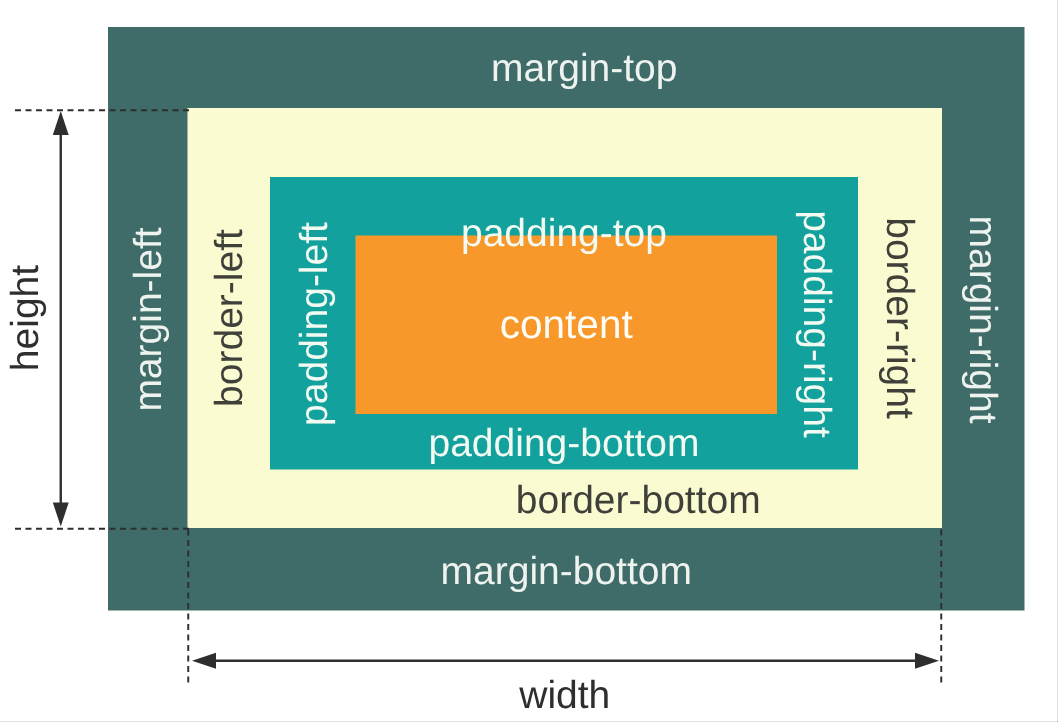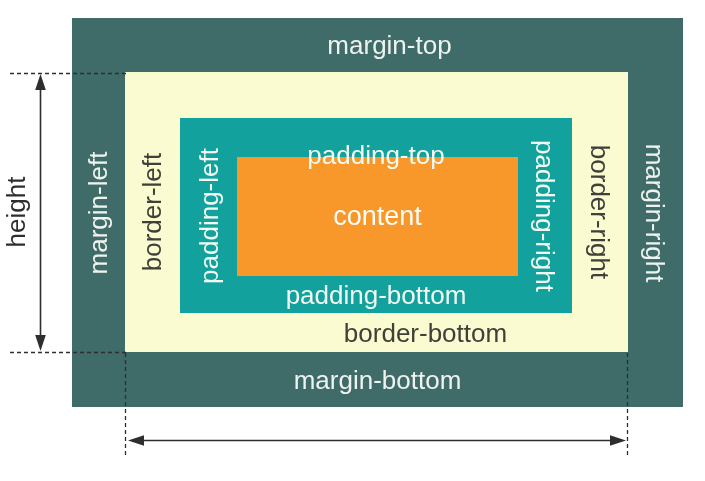--- a/index.html
+++ b/index.html
@@ -107,20 +107,21 @@
   <div class="lbl t-border lbl-border-right">
     <span class="rot-cw">border-right</span>
   </div>
   <div class="lbl t-margin lbl-margin-right">
     <span class="rot-cw">margin-right</span>
   </div>
 
   <div class="lbl t-dim lbl-height">
     <span class="rot-ccw">height</span>
   </div>
+  <div class="lbl t-dim lbl-width">width</div>
 
   <svg class="overlay" width="705" height="481" viewBox="0 0 705 481">
     <line class="dash" x1="10" y1="73.5" x2="126" y2="73.5"></line>
     <line class="dash" x1="10" y1="352.5" x2="126" y2="352.5"></line>
     <line class="dash" x1="125.5" y1="353" x2="125.5" y2="458"></line>
     <line class="dash" x1="627.5" y1="353" x2="627.5" y2="458"></line>
 
     <g>
       <line class="shaft" x1="40.5" y1="86" x2="40.5" y2="340"></line>
       <polygon class="head" points="40.5,74 35.2,90 45.8,90"></polygon>

